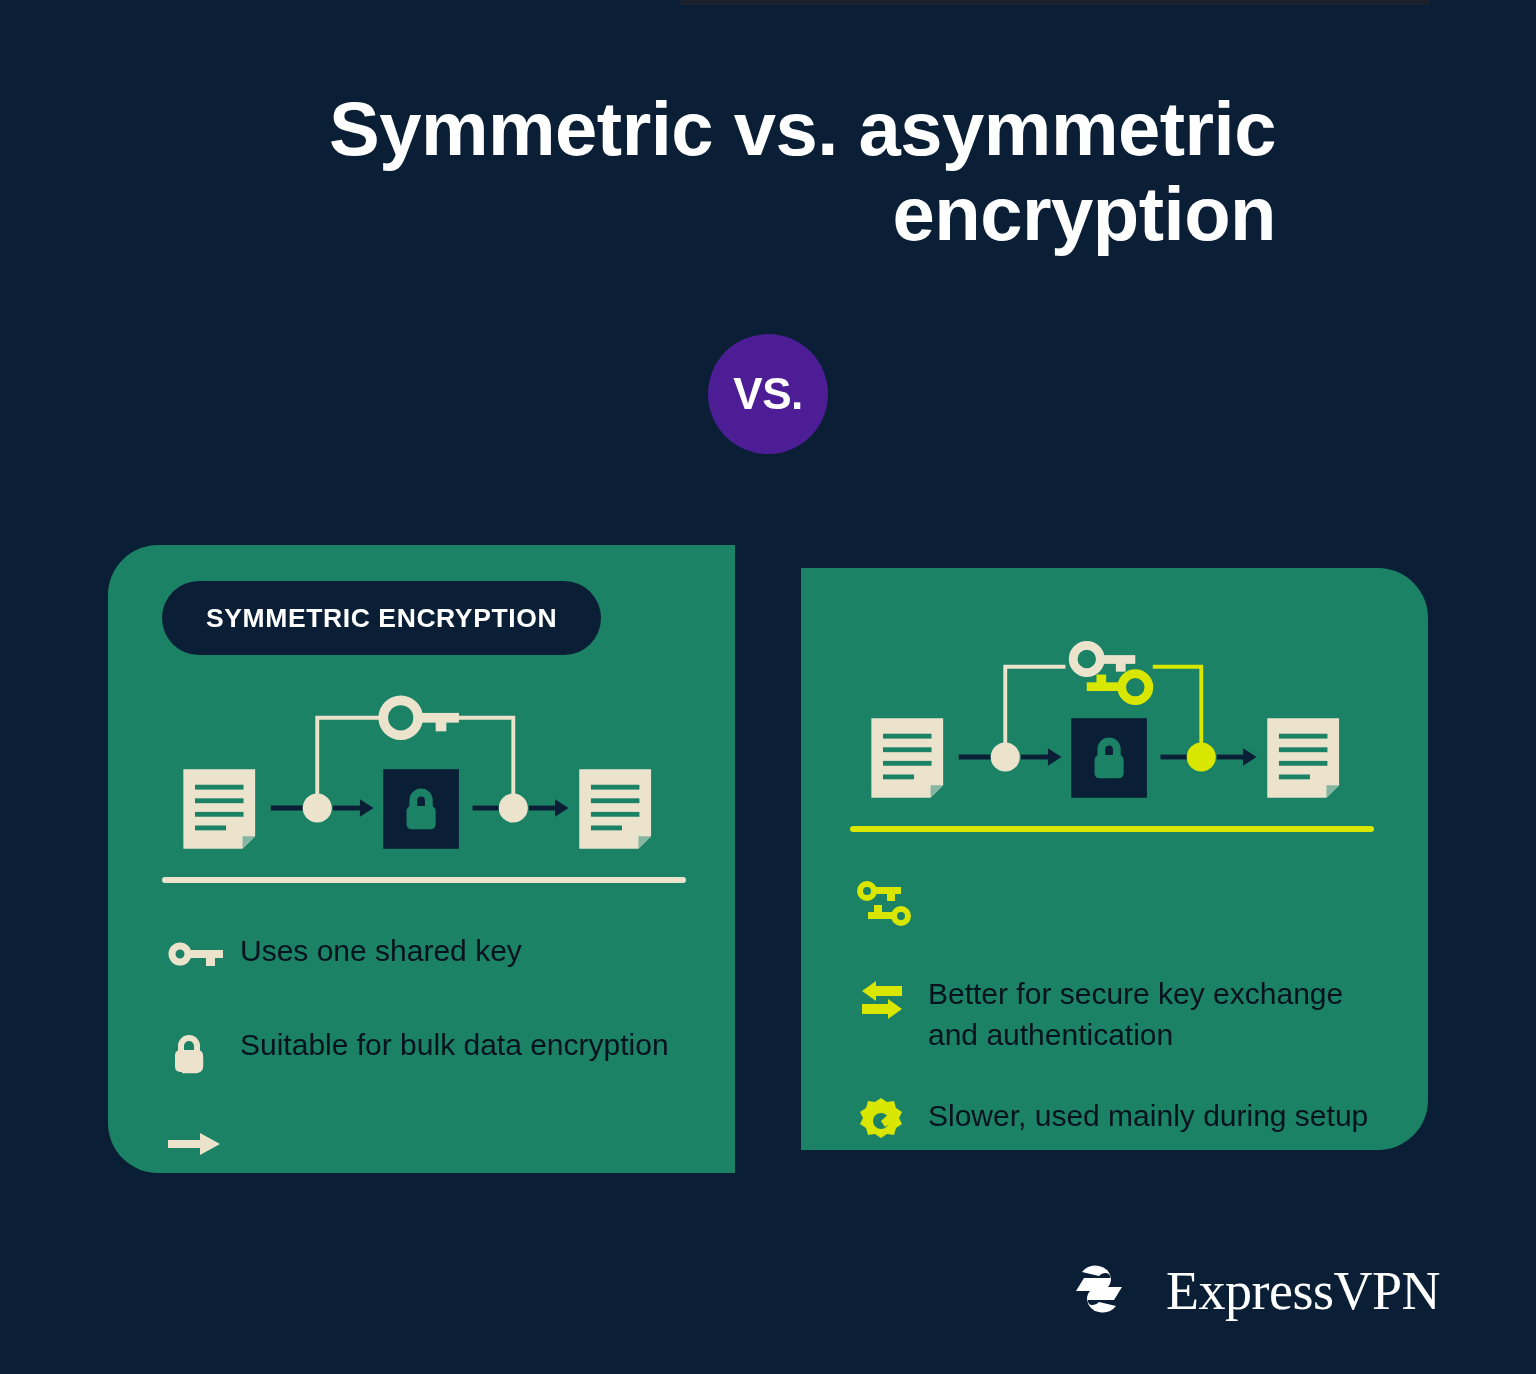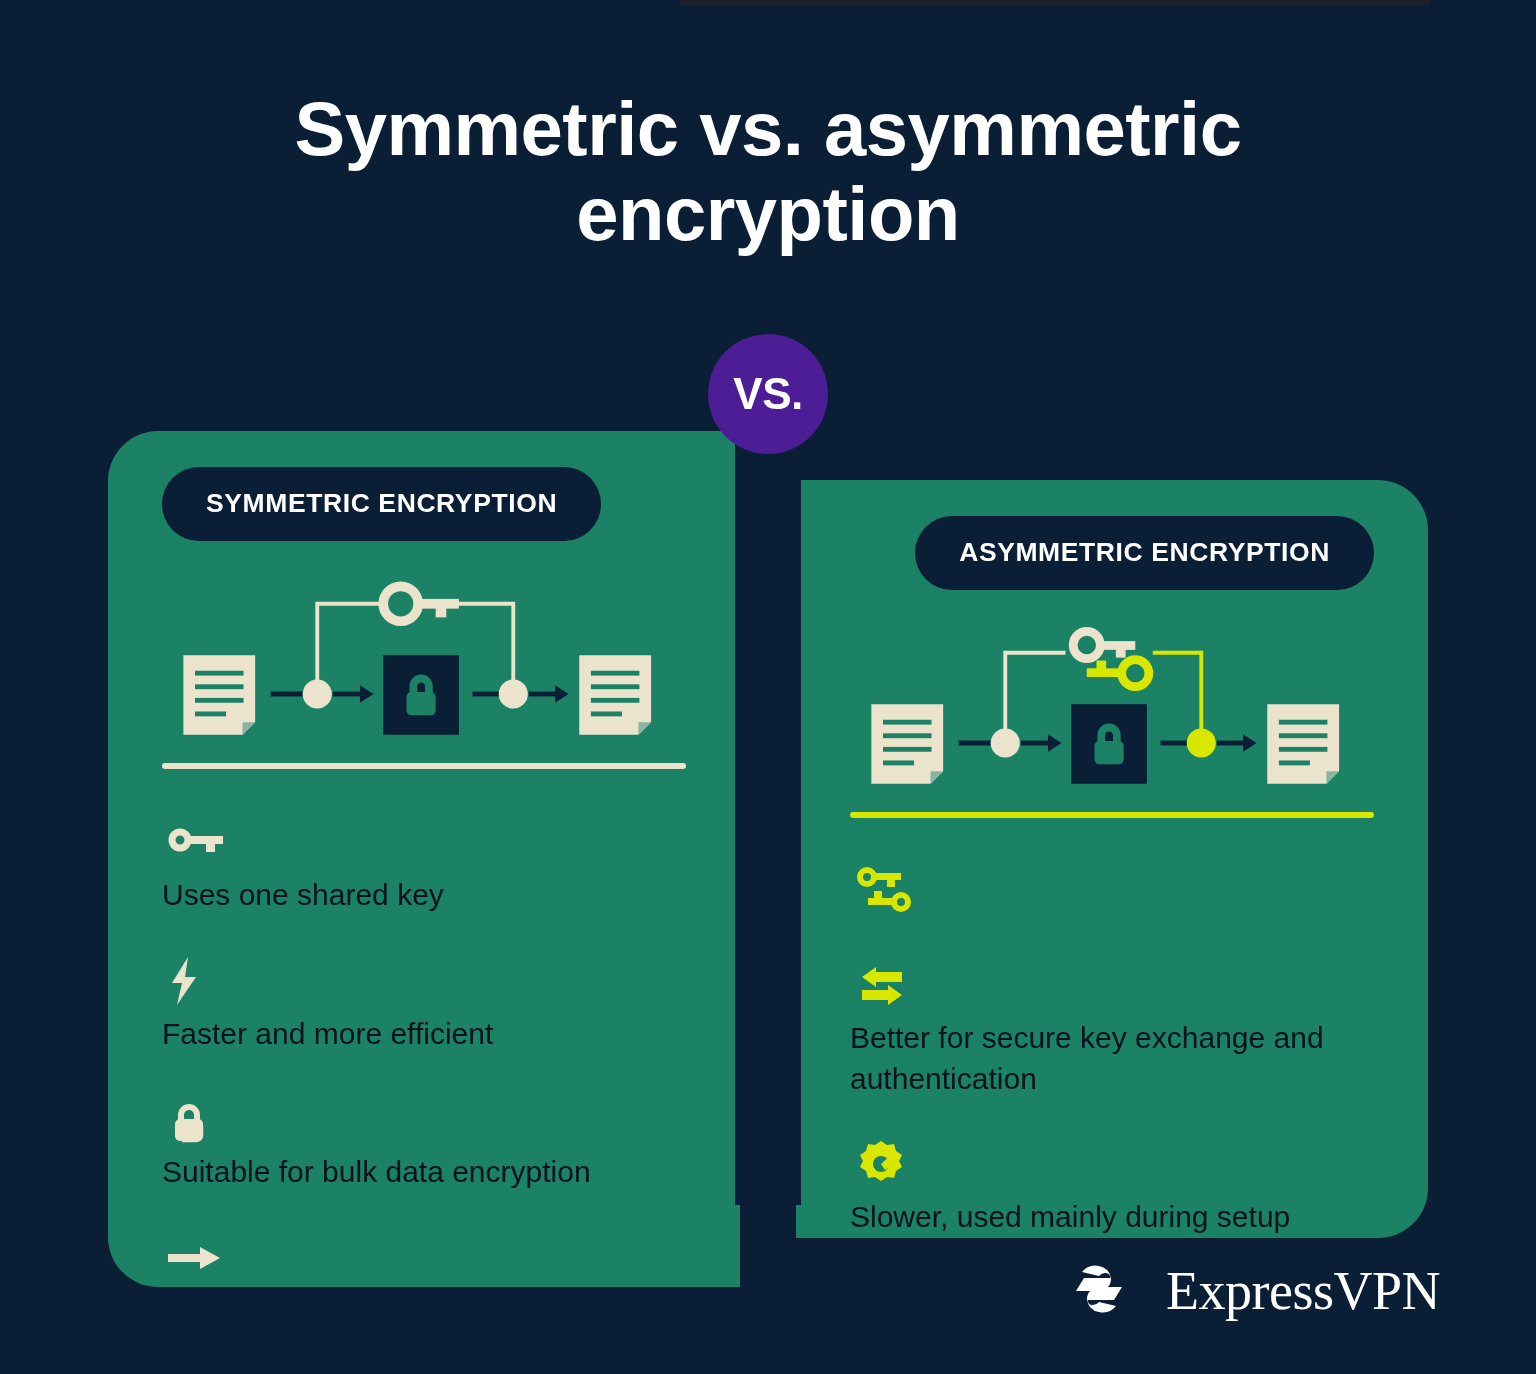--- a/index.html
+++ b/index.html
@@ -24,21 +24,21 @@
     background: #2a2320;
     opacity: .55;
   }
 
   
   .title {
     position: absolute;
     top: 86px;
     left: 0;
     width: 1536px;
-    text-align: center;
+    text-align: right;
     color: #ffffff;
     font-size: 76px;
     line-height: 1.12;
     font-weight: 700;
     letter-spacing: -0.5px;
     padding: 0 260px;
     box-sizing: border-box;
   }
 
   
@@ -120,21 +120,20 @@
   }
   .divider-cream  { background: #ece3cd; }
   .divider-yellow { background: #d8e600; }
 
   
   .bullets { margin-top: 44px; }
   .bullet {
     display: flex;
     align-items: flex-start;
     margin-bottom: 36px;
-    flex-direction: column;
   }
   .bullet:last-child { margin-bottom: 0; }
   .bullet-icon {
     width: 78px;
     min-width: 78px;
     height: 58px;
     display: flex;
     align-items: center;
     justify-content: flex-start;
     padding-left: 6px;
@@ -235,28 +234,20 @@
         <span class="bullet-icon">
           <svg width="60" height="30" viewBox="0 0 60 30">
             <circle cx="12" cy="13" r="8" fill="none" stroke="#ece3cd" stroke-width="7"></circle>
             <rect x="19" y="9" width="36" height="8" fill="#ece3cd"></rect>
             <rect x="38" y="16" width="9" height="9" fill="#ece3cd"></rect>
           </svg>
         </span>
         <span class="bullet-text">Uses one shared key</span>
       </div>
 
-      <div class="bullet">
-        <span class="bullet-icon">
-          <svg width="34" height="50" viewBox="0 0 34 50">
-            <path d="M20 1 L4 27 L14 27 L9 49 L28 21 L17 21 Z" fill="#ece3cd"></path>
-          </svg>
-        </span>
-        <span class="bullet-text">Faster and more efficient</span>
-      </div>
 
       <div class="bullet">
         <span class="bullet-icon">
           <svg width="44" height="52" viewBox="0 0 44 52">
             <path d="M10 22 a11 11 0 0 1 22 0 v7 h-6 v-7 a5 5 0 0 0 -10 0 v7 h-6 Z" fill="#ece3cd"></path>
             <rect x="7" y="26" width="28" height="22" rx="5" fill="#ece3cd"></rect>
             <path d="M14 48 h14 a6 6 0 0 0 6 -6 v-9" stroke="#ece3cd" stroke-width="2.5" fill="none"></path>
           </svg>
         </span>
         <span class="bullet-text">Suitable for bulk data encryption</span>
@@ -269,23 +260,20 @@
             <path d="M32 3 L52 14 L32 25 Z" fill="#ece3cd"></path>
           </svg>
         </span>
       </div>
 
     </div>
   </div>
 
   <div class="card card-right">
 
-    <div class="pill-row">
-      <div class="pill">ASYMMETRIC ENCRYPTION</div>
-    </div>
 
     <div class="diagram">
       <svg viewBox="0 0 540 190" preserveAspectRatio="xMidYMid meet">
 
         <path d="M160 128 L160 35 L222 35" stroke="#ece3cd" stroke-width="4" fill="none"></path>
         <path d="M312 35 L362 35 L362 128" stroke="#d8e600" stroke-width="4" fill="none"></path>
 
         <g>
           <circle cx="244" cy="27" r="14" fill="none" stroke="#ece3cd" stroke-width="9"></circle>
           <rect x="256" y="23" width="38" height="9" fill="#ece3cd"></rect>

